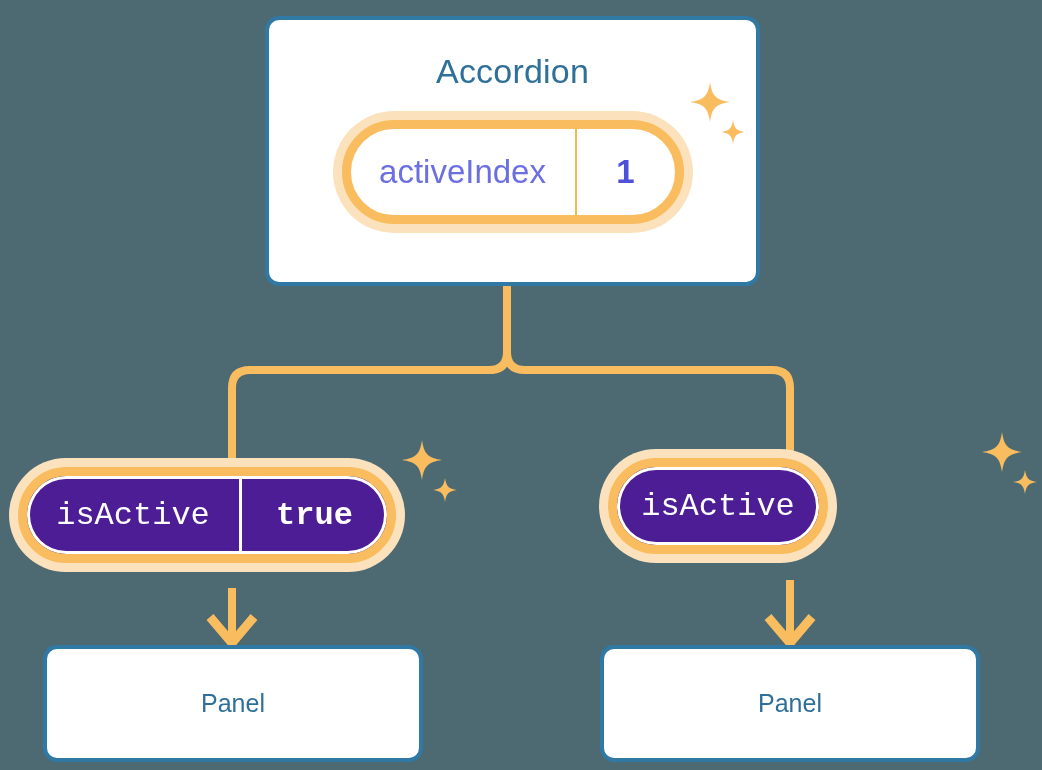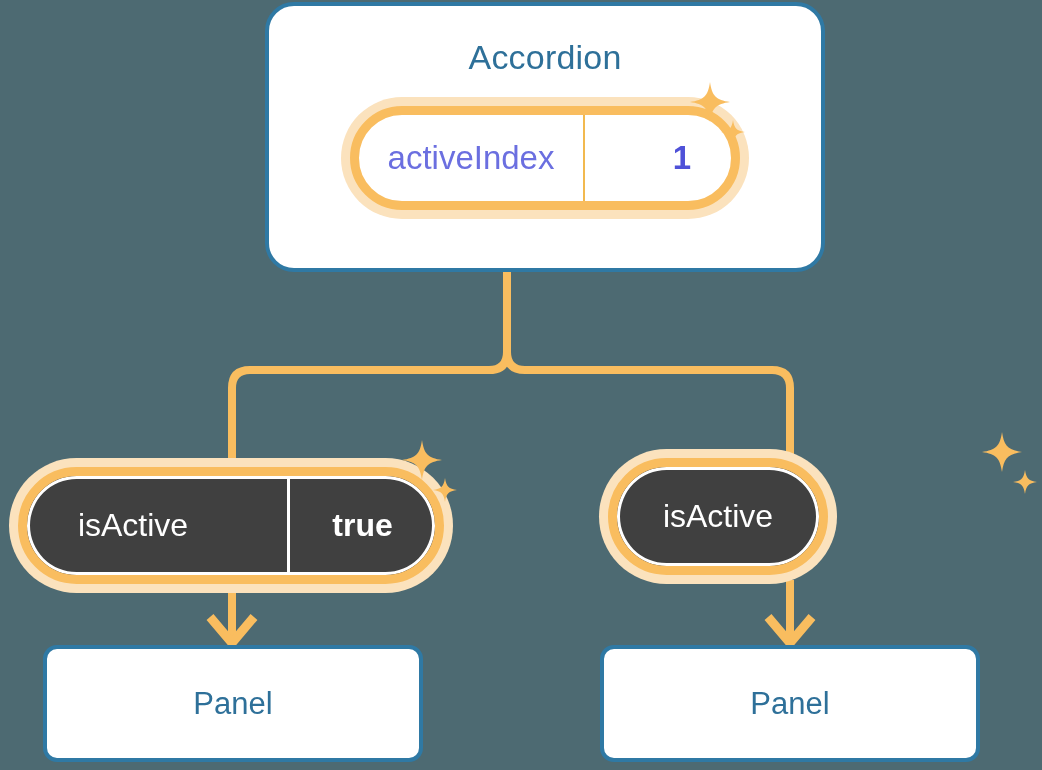--- a/index.html
+++ b/index.html
@@ -34,24 +34,23 @@
   .card {
     position: absolute;
     background: #ffffff;
     border: 4px solid #2f79a4;
     border-radius: 14px;
     box-sizing: border-box;
     z-index: 2;
   }
   #accordion-card {
     left: 265px;
-    top: 2px;
-    width: 560px;
+    top: 16px;
+    width: 495px;
     height: 270px;
-    border-radius: 29px;
   }
   .card-title {
     text-align: center;
     color: #2e7099;
     font-size: 34px;
     font-weight: 400;
     letter-spacing: 0.2px;
     margin-top: 32px;
   }
 
@@ -65,21 +64,20 @@
   }
   .pill {
     position: relative;
     display: flex;
     align-items: stretch;
     box-sizing: border-box;
     border-radius: 999px;
     
     border: 9px solid #f9bd5f;
     box-shadow: 0 0 0 9px #fbe2bd;
-    gap: 48px;
   }
   .pill-cell {
     display: flex;
     align-items: center;
     justify-content: center;
     box-sizing: border-box;
     white-space: nowrap;
   }
 
   
@@ -100,24 +98,25 @@
   }
   #activeindex-pill .pill-cell.val {
     width: 98px;
     color: #4f51d8;
     font-size: 33px;
     font-weight: 700;
   }
 
   
   .pill.purple {
-    background: #404040;
-    height: 117px;
+    background: #4c1d95;
+    height: 96px;
     
     box-shadow: inset 0 0 0 3px #ffffff, 0 0 0 9px #fbe2bd;
+    font-family: Liberation Mono, monospace;
   }
   .pill.purple .pill-cell {
     color: #ffffff;
     font-size: 32px;
   }
   .pill.purple .pill-cell.key {
     font-weight: 400;
   }
   .pill.purple .pill-cell.val {
     font-weight: 700;
@@ -151,21 +150,21 @@
     box-sizing: border-box;
     display: flex;
     align-items: center;
     justify-content: center;
     z-index: 2;
   }
   #panel-left  { left: 43px;  top: 645px; width: 380px; height: 117px; }
   #panel-right { left: 600px; top: 645px; width: 380px; height: 117px; }
   .panel-label {
     color: #2e7099;
-    font-size: 31px;
+    font-size: 25px;
     font-weight: 400;
   }
 </style>
 </head>
 <body>
 
 <div id="stage">
 
   <svg id="wires" viewBox="0 0 1042 770" width="1042" height="770">
 

